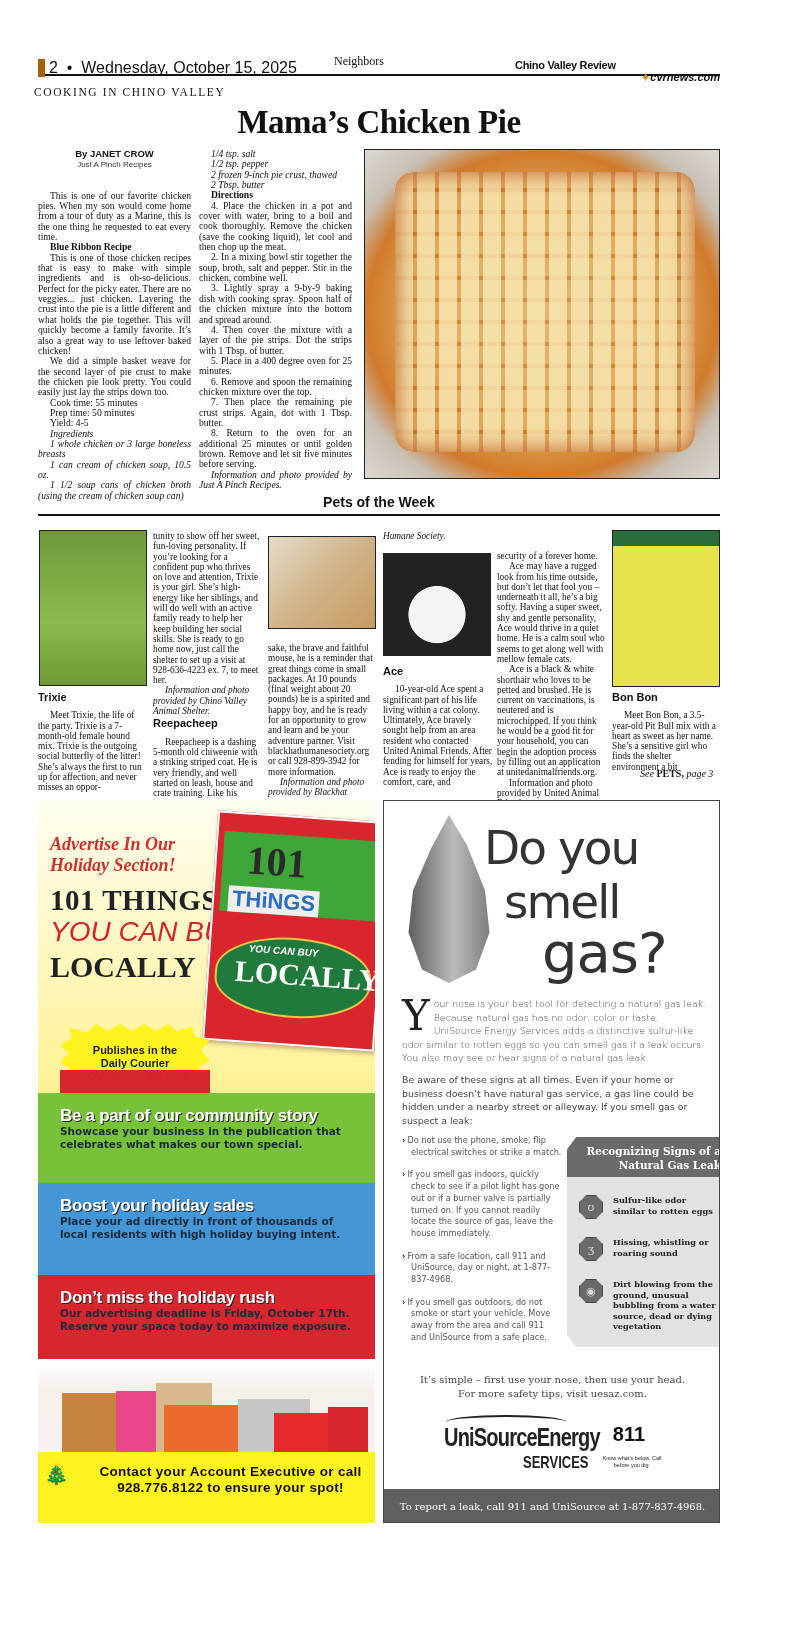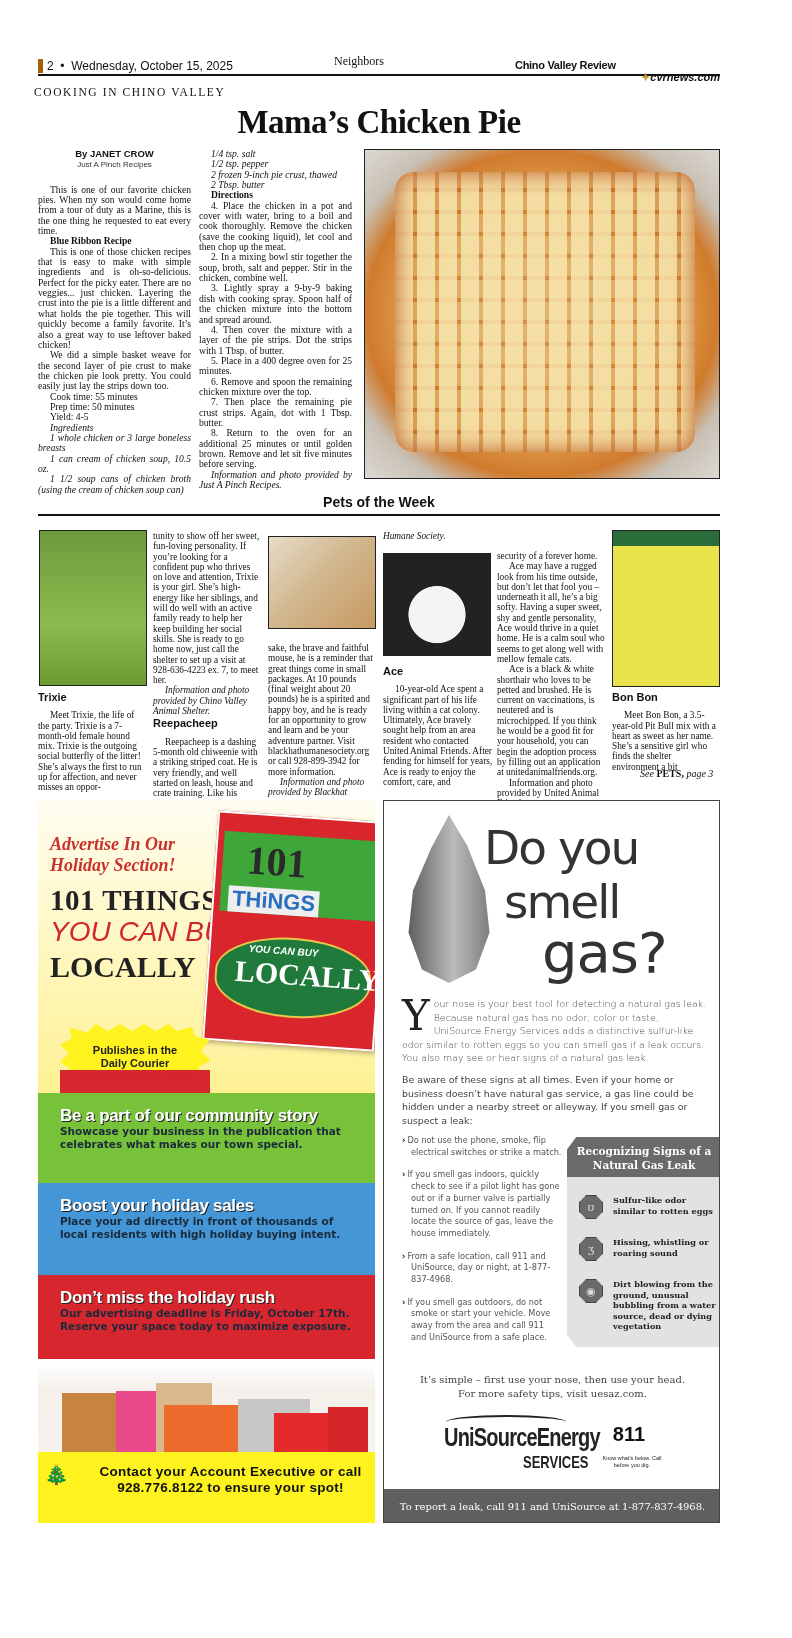--- a/index.html
+++ b/index.html
@@ -1,31 +1,31 @@
 <!DOCTYPE html>
 <html><head>
 <meta charset="utf-8">
 <style>
 *{box-sizing:border-box;margin:0;padding:0}
 body{width:792px;height:1638px;background:#fff;font-family:"DejaVu Serif",serif;color:#111;position:relative;overflow:hidden}
 .abs{position:absolute}
 .header{left:38px;top:56px;width:682px;height:20px;border-bottom:2px solid #111;}
-.hdr-left{position:absolute;left:0;top:3px;font-family:"Liberation Sans",sans-serif;font-size:12px;border-left:5px solid #a16207;padding-left:4px}
+.hdr-left{position:absolute;left:0;top:3px;font-family:"Liberation Sans",sans-serif;font-size:16px;border-left:7px solid #a16207;padding-left:4px}
 .hdr-title{position:absolute;left:296px;top:-2px;font-family:"Liberation Serif",serif;font-size:12px}
 .hdr-paper{position:absolute;left:477px;top:3px;font-family:"Liberation Sans",sans-serif;font-weight:bold;font-size:11px;letter-spacing:-0.3px}
 .hdr-site{position:absolute;right:0;top:15px;font-family:"Liberation Sans",sans-serif;font-weight:bold;font-style:italic;font-size:11px}
 .hdr-site .mark{color:#c8932a;font-style:normal}
 .kicker{left:34px;top:86px;font-family:"Liberation Serif",serif;font-size:11.5px;letter-spacing:1.6px}
 .headline{left:38px;top:104px;width:682px;text-align:center;font-family:"Liberation Serif",serif;font-weight:bold;font-size:33px;letter-spacing:-0.5px}
 .col{font-family:"Liberation Serif",serif;font-size:9.6px;line-height:10.35px;text-align:justify}
 .col p{text-indent:12px}
 .col .it{font-style:italic}
 .col .b{font-weight:bold}
 .byline{text-align:center;font-family:"Liberation Sans",sans-serif;font-weight:bold;font-size:9.5px;margin-bottom:1px}
-.byline2{text-align:center;font-family:"Liberation Sans",sans-serif;font-size:8px;color:#333;margin-bottom:14px}
+.byline2{text-align:center;font-family:"Liberation Sans",sans-serif;font-size:8px;color:#333;margin-bottom:20px}
 .photo{border:1px solid #222;overflow:hidden}
 .pie{left:364px;top:149px;width:356px;height:330px;background:radial-gradient(ellipse at 50% 50%,#f3d49a 0%,#ebba63 40%,#d07a2c 70%,#c8c0b4 82%,#dcd8d2 100%)}
 .pie .lat{position:absolute;left:30px;top:22px;right:24px;bottom:26px;border-radius:18px;background:
 repeating-linear-gradient(90deg,rgba(245,225,170,.85) 0 18px,rgba(200,120,40,.35) 18px 22px),
 repeating-linear-gradient(0deg,rgba(240,215,150,.6) 0 18px,rgba(190,100,30,.45) 18px 22px);box-shadow:inset 0 0 22px #b8561c}
 .section-bar{left:38px;top:494px;width:682px;height:22px;border-bottom:2.5px solid #111;text-align:center;font-family:"Liberation Sans",sans-serif;font-weight:bold;font-size:14px}
 .pcol{font-family:"Liberation Serif",serif;font-size:9.3px;line-height:10.3px}
 .pcol p{text-indent:12px}
 .pname{font-family:"Liberation Sans",sans-serif;font-weight:bold;font-size:11px;margin:2px 0 8px}
 .trixie{left:39px;top:530px;width:108px;height:156px;background:linear-gradient(180deg,#6f9a3c,#8cba4e 60%,#6e9a34)}
@@ -67,21 +67,21 @@
 .dy1{position:absolute;left:100px;top:22px;font-family:"DejaVu Sans",sans-serif;font-size:47px;line-height:50px;color:#333;letter-spacing:-2px}
 .dy2{position:absolute;left:120px;top:76px;font-family:"DejaVu Sans",sans-serif;font-size:47px;line-height:50px;color:#333;letter-spacing:-2px}
 .dy3{position:absolute;left:158px;top:124px;font-family:"DejaVu Sans",sans-serif;font-size:56px;line-height:56px;color:#333;letter-spacing:-1px}
 .gas-body{position:absolute;left:18px;top:196px;width:305px;font-family:"DejaVu Sans",sans-serif;font-size:9.4px;line-height:13.5px;color:#444;font-weight:300}
 .dropcap{float:left;font-family:"DejaVu Serif",serif;font-size:42px;line-height:38px;margin:0 4px 0 0;color:#222}
 .gas-para2{position:absolute;left:18px;top:272px;width:305px;font-family:"DejaVu Sans",sans-serif;font-size:9.4px;line-height:13.5px;color:#444}
 .bullets{position:absolute;left:18px;top:334px;width:160px;font-family:"DejaVu Sans",sans-serif;font-size:8.2px;line-height:11.7px;color:#555}
 .bullets li{list-style:none;padding-left:9px;text-indent:-9px;margin-bottom:11px}
 .bullets li .chev{font-weight:bold;color:#222;margin-right:2px}
 .signs{position:absolute;left:183px;top:336px;width:154px;height:210px;background:#e2e2e2;clip-path:polygon(0 6%,6% 0,100% 0,100% 100%,6% 100%,0 94%)}
-.signs-hd{position:absolute;left:0;top:0;width:100%;height:40px;background:#6a6a6a;color:#fff;text-align:center;font-family:"DejaVu Serif",serif;font-weight:bold;font-size:10.5px;line-height:14px;padding-top:7px}
+.signs-hd{position:absolute;left:0;top:0;width:100%;height:40px;background:#6a6a6a;color:#fff;text-align:right;font-family:"DejaVu Serif",serif;font-weight:bold;font-size:10.5px;line-height:14px;padding-top:7px}
 .sign{position:absolute;left:12px;width:140px}
 .sign .ic{position:absolute;left:0;top:0;width:24px;height:24px;background:#6a6a6a;border:1px solid #444;clip-path:polygon(30% 0,70% 0,100% 30%,100% 70%,70% 100%,30% 100%,0 70%,0 30%);color:#ddd;font-size:11px;text-align:center;line-height:24px}
 .sign .tx{position:absolute;left:34px;top:0;width:106px;font-family:"DejaVu Serif",serif;font-weight:bold;font-size:8.2px;line-height:10.5px;color:#222}
 .simple{position:absolute;left:0;top:572px;width:337px;text-align:center;font-family:"DejaVu Serif",serif;font-size:10px;line-height:14px;color:#444}
 .uni{position:absolute;left:60px;top:622px;font-family:"Liberation Sans",sans-serif;font-weight:bold;font-size:20px;color:#222;letter-spacing:-0.8px;transform:scaleY(1.25);transform-origin:top left}
 .uni-arc{position:absolute;left:62px;top:614px;width:120px;height:14px;border-top:2px solid #222;border-radius:50% 50% 0 0}
 .uni-sv{position:absolute;left:139px;top:652px;font-family:"Liberation Sans",sans-serif;font-weight:bold;font-size:13px;color:#222;transform:scaleY(1.25);transform-origin:top left}
 .e811{position:absolute;left:228px;top:618px;width:34px;height:34px;font-family:"Liberation Sans",sans-serif;font-weight:bold;font-size:20px;color:#111;text-align:center;line-height:30px}
 .e811sub{position:absolute;left:218px;top:654px;width:60px;font-family:"Liberation Sans",sans-serif;font-size:5.5px;line-height:7px;color:#222;text-align:center}
 .footerbar{position:absolute;left:0;top:688px;width:337px;height:35px;background:#5f5f5f;color:#fff;text-align:center;font-family:"DejaVu Serif",serif;font-size:10px;line-height:35px}

